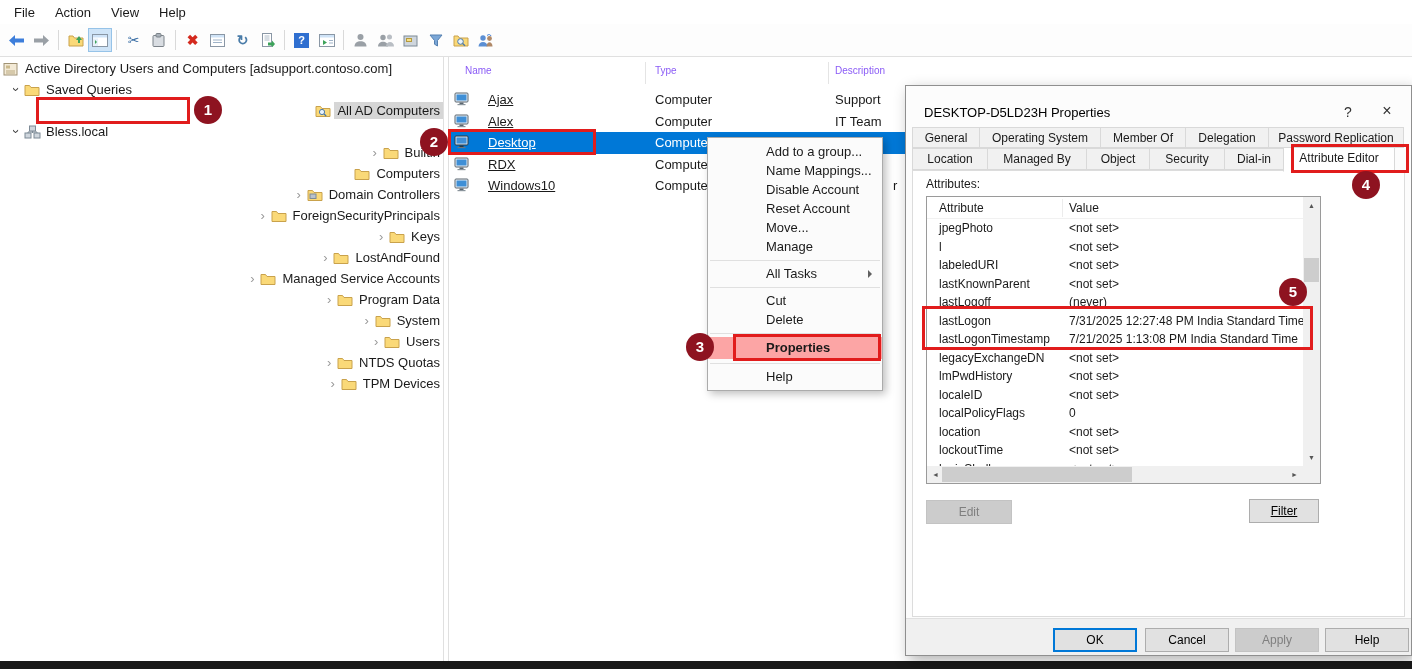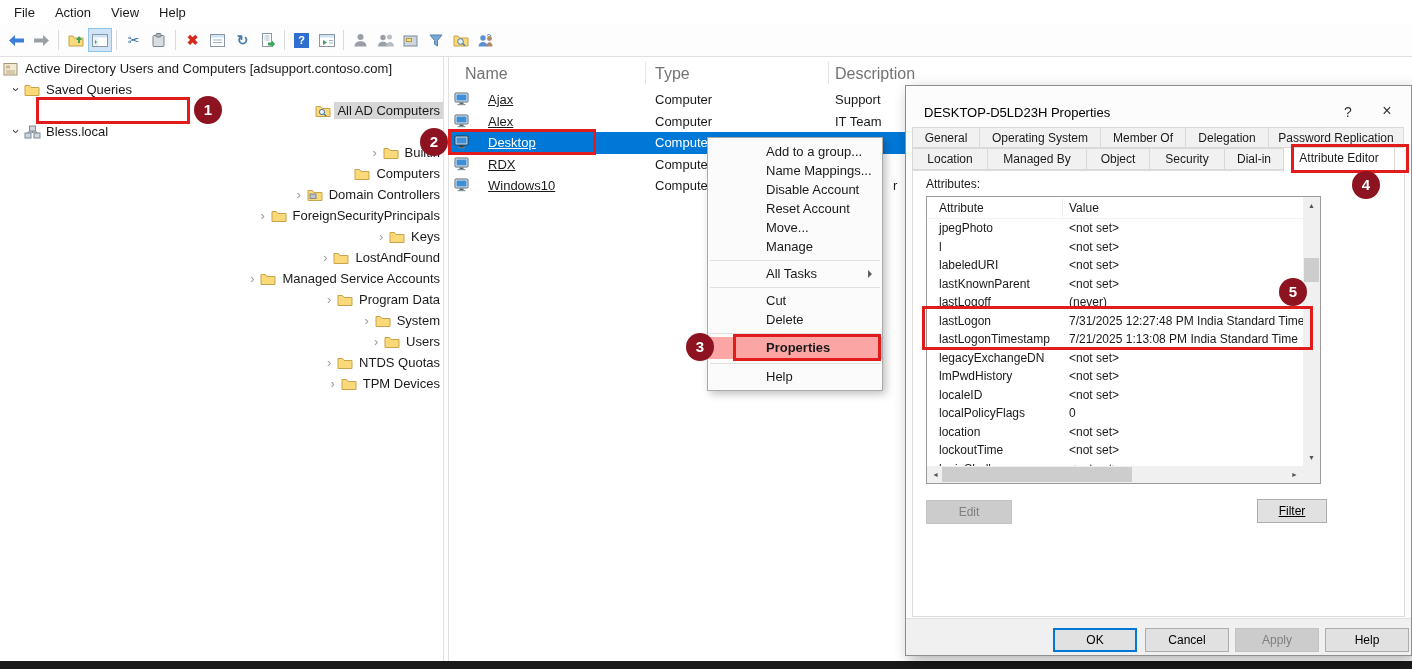--- a/index.html
+++ b/index.html
@@ -27,21 +27,21 @@
   .tr { display:flex; align-items:center; height:21px; font-size:13px; white-space:nowrap; }
   .ind0 { padding-left:3px; } .ind1 { padding-left:8px; } .ind2 { padding-left:26px;justify-content:flex-end; }
   .chev { flex:0 0 16px; width:16px; text-align:center; font-size:13px; color:#9a9a9a; }
   .chev.exp { transform:rotate(90deg); color:#404040; }
   .chev.hid { visibility:hidden; }
   .ticon { flex:0 0 19px; display:flex; align-items:center; }
   .tlabel { padding:1px 3px; }
   .tlabel.sel { background:#d6d6d6; }
 
   
-  .lhead { position:relative; height:32px; font-size:16px; color:#737373;text-align:right; }
+  .lhead { position:relative; height:32px; font-size:10px; color:#8b5cf6;text-align:right; }
   .lhead .hc { position:absolute; top:8px; }
   .colline { position:absolute; top:5px; height:22px; width:1px; background:#e4e4e4; }
   .lrows { position:absolute; top:32px; left:0; right:0; }
   .lr { position:relative; height:21.5px; font-size:13px; }
   .lr .micon { position:absolute; left:5px; top:3px; }
   .lr .cell { position:absolute; top:3px; }
   .c-name { left:39px;text-decoration:underline; } .c-type { left:206px; } .c-desc { left:386px; }
   .c-frag { left:444px; }
   .lr.selected { background:#0078d7; color:#fff; }
 
@@ -79,21 +79,21 @@
   .hscroll { position:absolute; left:0; right:17px; bottom:0; height:17px; background:#f0f0f0; }
   .scorner { position:absolute; right:0; bottom:0; width:17px; height:17px; background:#f0f0f0; }
   .sarr { position:absolute; width:17px; height:17px; font-size:7px; color:#555; text-align:center; line-height:17px; }
   .vthumb { position:absolute; left:1px; right:1px; top:61px; height:24px; background:#cdcdcd; }
   .hthumb { position:absolute; top:1px; bottom:1px; left:15px; width:190px; background:#cdcdcd; }
 
   .btn { position:absolute; width:84px; height:24px; background:#e1e1e1; border:1px solid #adadad; text-align:center; line-height:22px; font-size:12px; color:#000; }
   .btn.primary { border:1px solid #0078d7; box-shadow:inset 0 0 0 1px #0078d7; }
   .btn.disabled { background:#cccccc; border-color:#c3c3c3; color:#7f7f7f; }
   .b-edit { left:13px; top:329px; width:86px;text-align:center; }
-  .b-filter { left:344px; top:328px; width:70px;text-decoration:underline; }
+  .b-filter { left:336px; top:328px; width:70px;text-decoration:underline; }
   .dfoot { position:absolute; left:0; right:0; bottom:0; height:37px; background:#f0f0f0; border-top:1px solid #e0e0e0; }
   .b-ok { left:147px; top:9px; } .b-cancel { left:239px; top:9px; } .b-apply { left:329px; top:9px; } .b-help { left:419px; top:9px; }
 
   
   .ann { position:absolute; z-index:60; pointer-events:none; }
   .redbox { border:3px solid #e11c1c; }
   .numcircle { width:28px; height:28px; border-radius:50%; background:#8e1320; color:#fff; font-size:15px; font-weight:bold; text-align:center; line-height:28px; }
 
   .bottombar { position:absolute; left:0; bottom:0; width:100%; height:8px; background:#191919; }
 </style>

